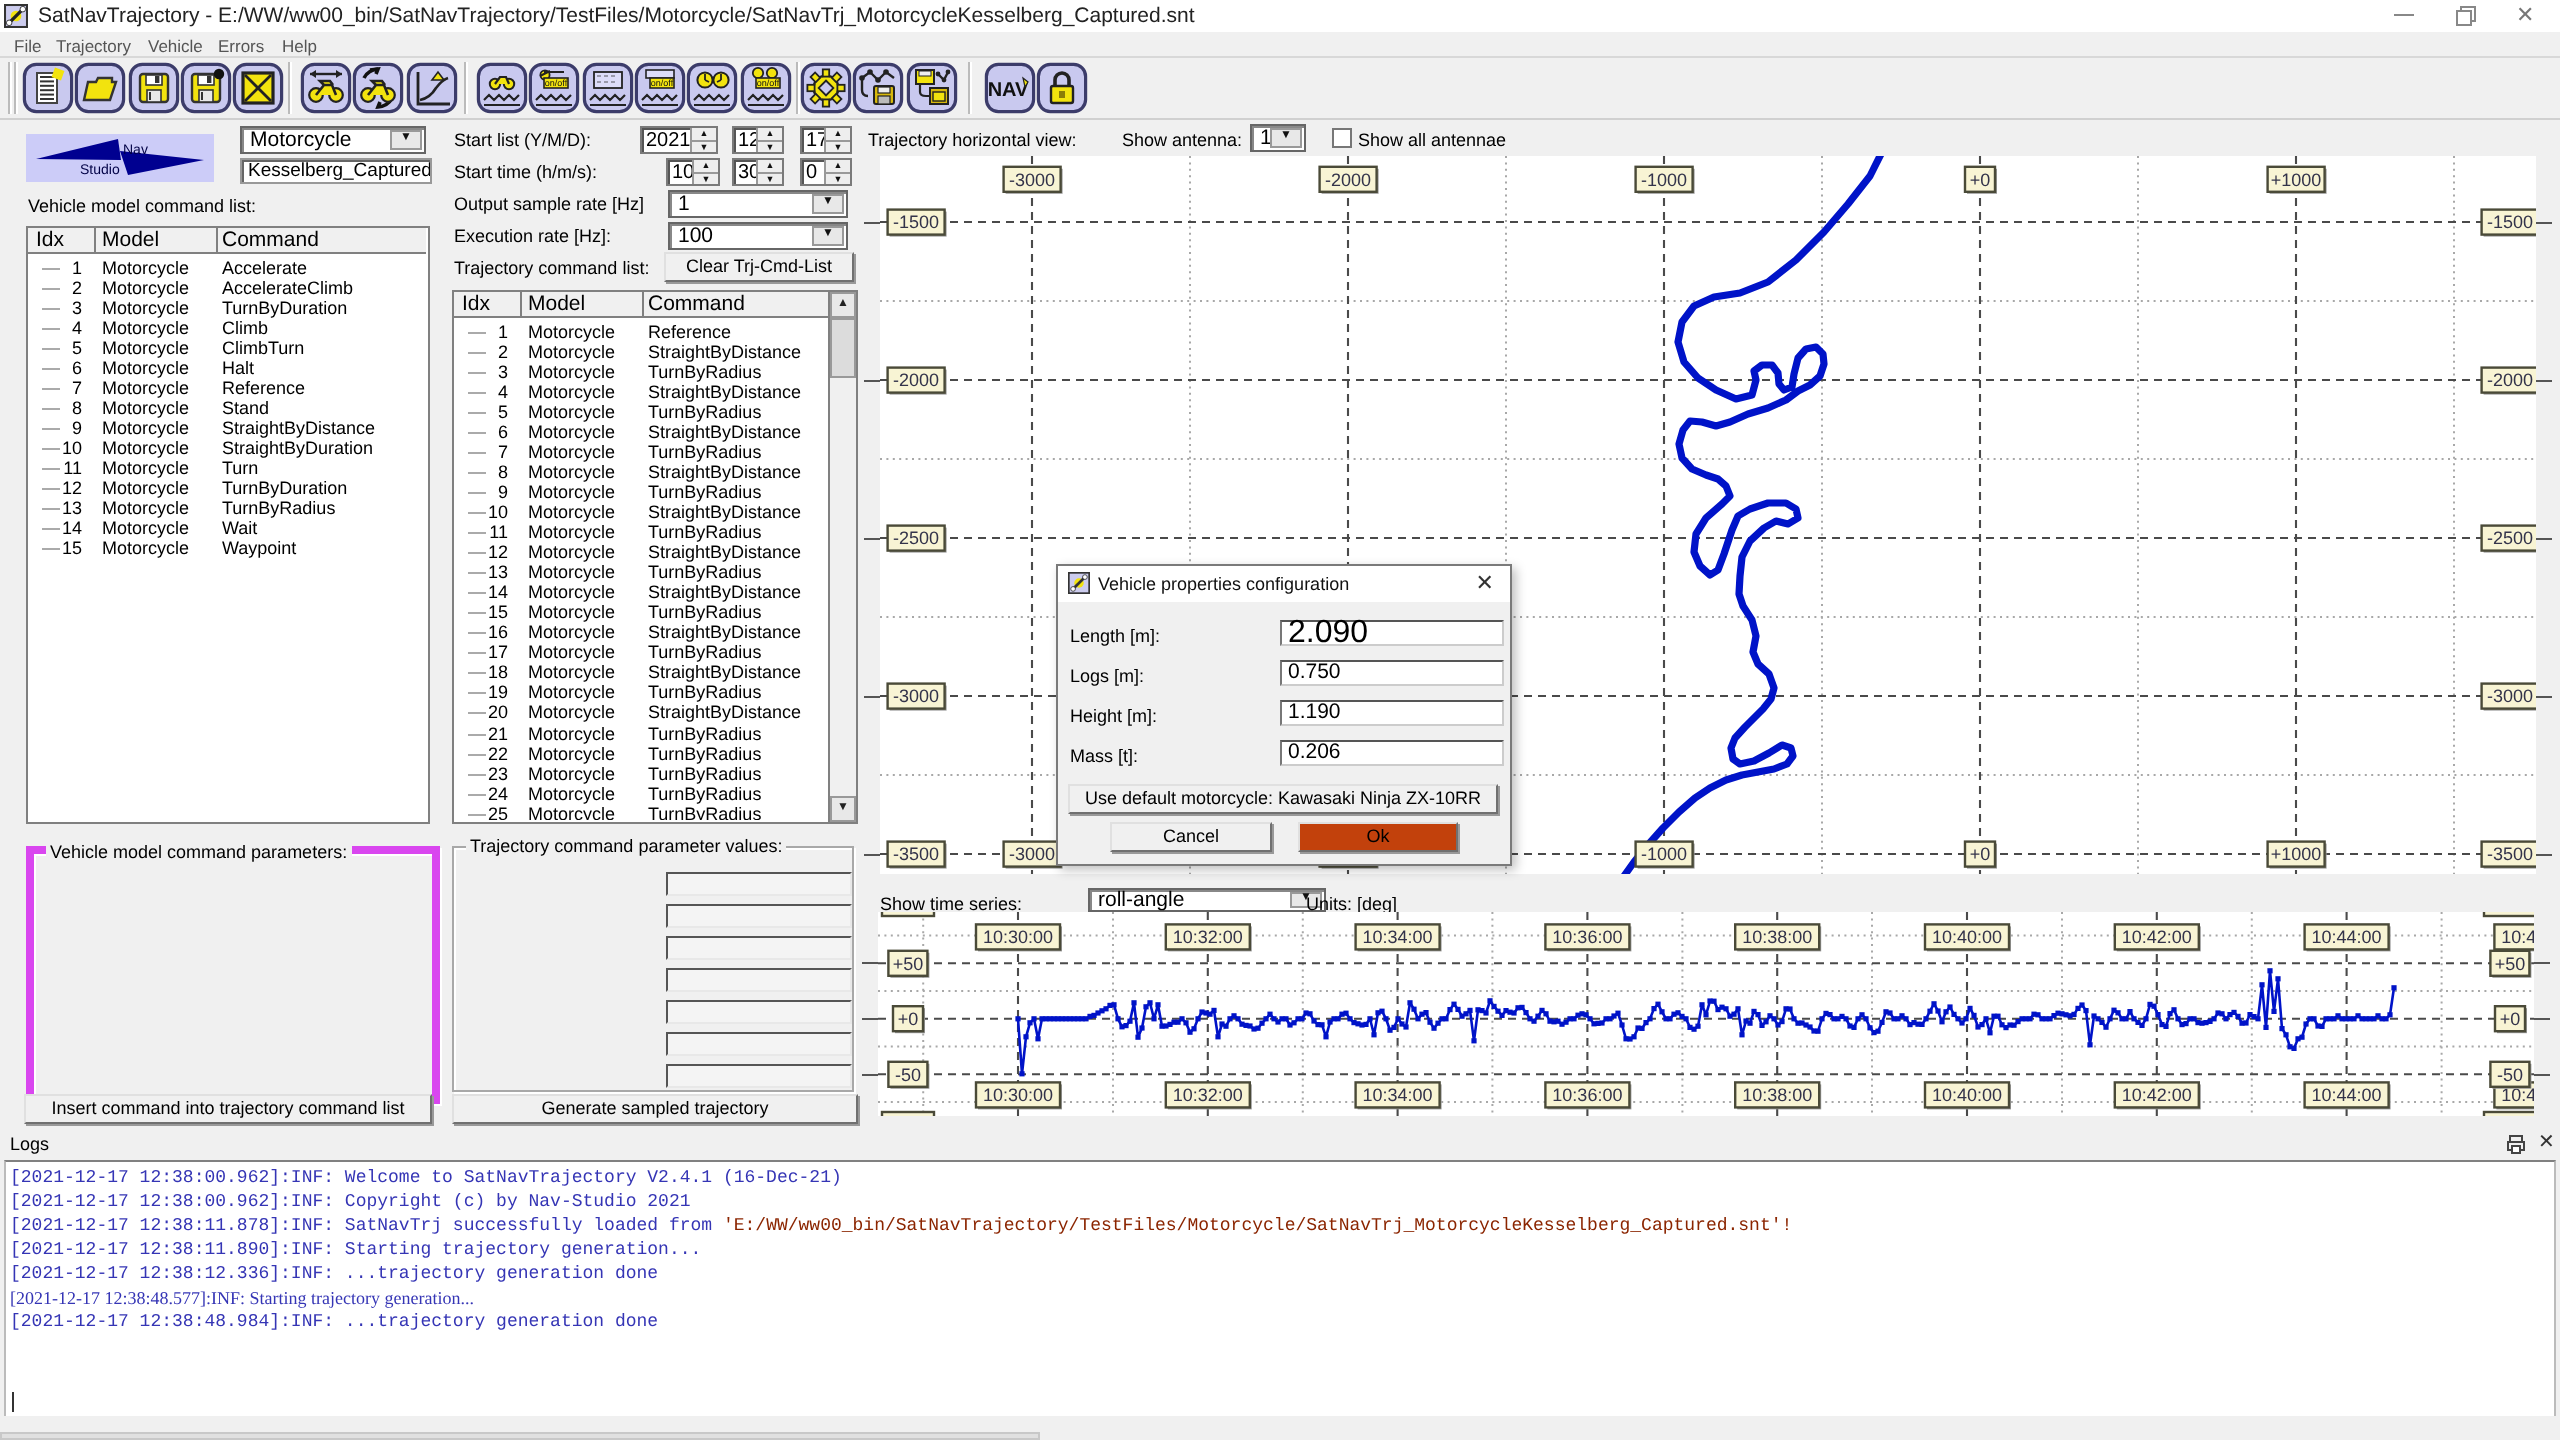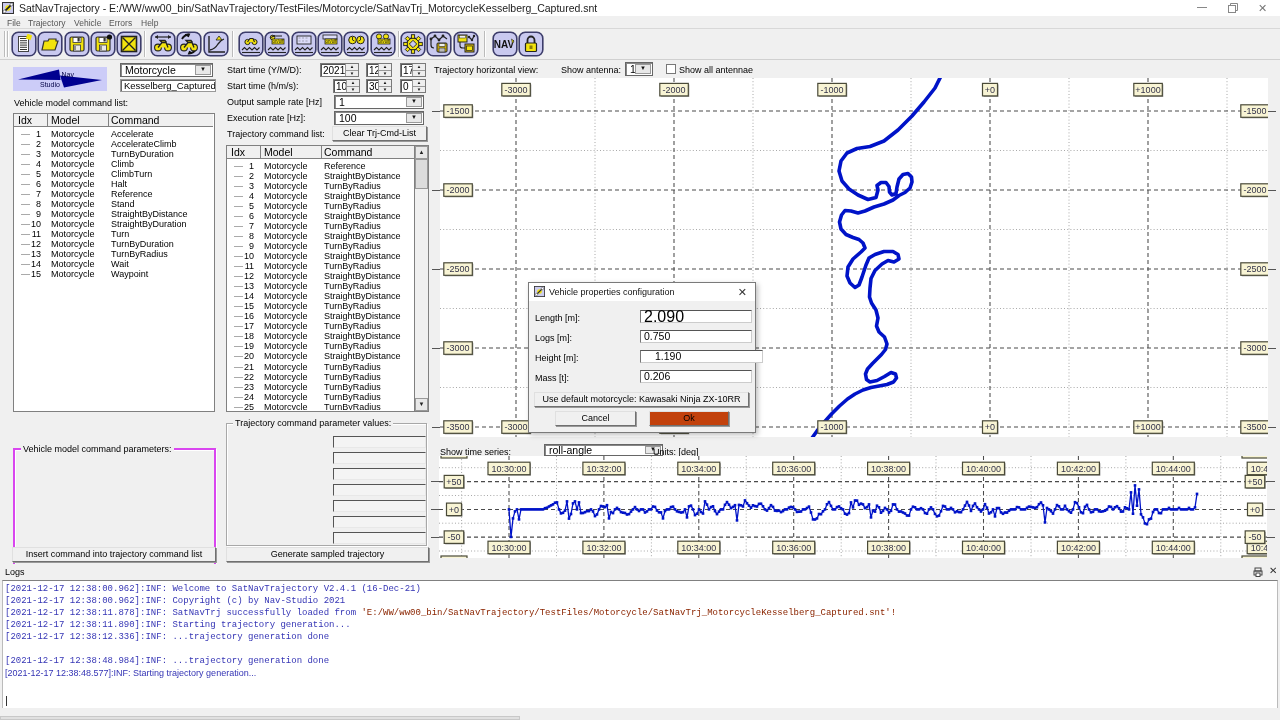--- a/index.html
+++ b/index.html
@@ -303,25 +303,25 @@
           <span style="position:absolute;left:97px">Wait</span>
         </div>
         <div style="position:absolute;top:142.00px;left:0;width:100%;height:10px;line-height:10px">
           <div style="position:absolute;left:7px;top:5px;width:9px;height:1px;background:#aaa"></div>
           <span style="position:absolute;left:1px;width:26px;text-align:right">15</span>
           <span style="position:absolute;left:37px">Motorcycle</span>
           <span style="position:absolute;left:97px">Waypoint</span>
         </div>
       </div>
 </div>
- <div style="position:absolute;left:13px;top:448px;width:199px;height:121px;border:2px solid #d946ef;box-shadow:inset 1px 1px 0 #fff, 1px 1px 0 #fff">
+ <div style="position:absolute;left:13px;top:423px;width:199px;height:121px;border:4px solid #d946ef;box-shadow:inset 1px 1px 0 #fff, 1px 1px 0 #fff">
  <span style="position:absolute;left:6px;top:-6px;background:#f0f0f0;padding:0 2px;font-size:9px;white-space:nowrap">Vehicle model command parameters:</span>
     </div>
  <div style="position:absolute;left:12px;top:547px;width:202px;height:13px;background:#f0f0f0;border:1px solid #707070;border-top-color:#e0e0e0;border-left-color:#e0e0e0;box-shadow:1px 1px 0 #999;text-align:center;font-size:9px;line-height:13px;white-space:nowrap">Insert command into trajectory command list</div>
- <span class="lbl" style="left:227px;top:65px">Start time (Y/M/D):</span>
+ <span class="lbl" style="left:227px;top:65px">Start list (Y/M/D):</span>
  <div style="position:absolute;left:320px;top:63px;width:37px;height:12px;background:#fff;border:1px solid #7a7a7a;box-shadow:inset 1px 1px 0 #555">
  <span style="position:absolute;left:2px;top:0;line-height:13px;font-size:10px">2021</span>
  <div style="position:absolute;right:0;top:0;width:12px;height:6px;background:#eee;border-left:1px solid #999;border-bottom:1px solid #999;text-align:center;font-size:4.5px;line-height:6px;color:#111">▲</div>
  <div style="position:absolute;right:0;bottom:0;width:12px;height:5px;background:#eee;border-left:1px solid #999;text-align:center;font-size:4.5px;line-height:5px;color:#111">▼</div>
     </div>
     <div style="position:absolute;left:366px;top:63px;width:24px;height:12px;background:#fff;border:1px solid #7a7a7a;box-shadow:inset 1px 1px 0 #555">
  <span style="position:absolute;left:2px;top:0;line-height:13px;font-size:10px">12</span>
  <div style="position:absolute;right:0;top:0;width:12px;height:6px;background:#eee;border-left:1px solid #999;border-bottom:1px solid #999;text-align:center;font-size:4.5px;line-height:6px;color:#111">▲</div>
  <div style="position:absolute;right:0;bottom:0;width:12px;height:5px;background:#eee;border-left:1px solid #999;text-align:center;font-size:4.5px;line-height:5px;color:#111">▼</div>
     </div>
@@ -1111,39 +1111,39 @@
         </svg>
   <span style="position:absolute;left:20px;top:0;line-height:18px;font-size:9px;color:#111">Vehicle properties configuration</span>
   <span style="position:absolute;right:8px;top:0;line-height:18px;font-size:11px;color:#333">✕</span>
  </div>
  <div style="position:absolute;left:6px;top:30px">Length [m]:</div>
  <div style="position:absolute;left:6px;top:50px">Logs [m]:</div>
  <div style="position:absolute;left:6px;top:70px">Height [m]:</div>
  <div style="position:absolute;left:6px;top:90px">Mass [t]:</div>
  <div style="position:absolute;left:111px;top:27px;width:107px;height:11px;background:#fff;border-top:1.5px solid #555;border-left:1px solid #777;border-right:1px solid #ccc;border-bottom:1px solid #ccc;line-height:11px;padding-left:3px;font-size:16px">2.090</div>
       <div style="position:absolute;left:111px;top:47px;width:107px;height:11px;background:#fff;border-top:1.5px solid #555;border-left:1px solid #777;border-right:1px solid #ccc;border-bottom:1px solid #ccc;line-height:11px;padding-left:3px;font-size:10.5px">0.750</div>
-      <div style="position:absolute;left:111px;top:67px;width:107px;height:11px;background:#fff;border-top:1.5px solid #555;border-left:1px solid #777;border-right:1px solid #ccc;border-bottom:1px solid #ccc;line-height:11px;padding-left:14px;font-size:10.5px">1.190</div>
+      <div style="position:absolute;left:111px;top:67px;width:107px;height:11px;background:#fff;border-top:1.5px solid #555;border-left:1px solid #777;border-right:1px solid #ccc;border-bottom:1px solid #ccc;line-height:11px;padding-left:3px;font-size:10.5px">1.190</div>
       <div style="position:absolute;left:111px;top:87px;width:107px;height:11px;background:#fff;border-top:1.5px solid #555;border-left:1px solid #777;border-right:1px solid #ccc;border-bottom:1px solid #ccc;line-height:11px;padding-left:3px;font-size:10.5px">0.206</div>
  <div style="position:absolute;left:5px;top:109px;width:213px;height:13px;background:#f0f0f0;border:1px solid #707070;border-top-color:#e0e0e0;border-left-color:#e0e0e0;box-shadow:1px 1px 0 #999;text-align:center;font-size:9px;line-height:13px;white-space:nowrap">Use default motorcycle: Kawasaki Ninja ZX-10RR</div>
  <div style="position:absolute;left:26px;top:128px;width:79px;height:13px;background:#f0f0f0;border:1px solid #707070;border-top-color:#e0e0e0;border-left-color:#e0e0e0;box-shadow:1px 1px 0 #999;text-align:center;font-size:9px;line-height:13px;white-space:nowrap">Cancel</div>
  <div style="position:absolute;left:120px;top:128px;width:78px;height:13px;background:#c2410c;border:1px solid #707070;border-top-color:#e0e0e0;border-left-color:#e0e0e0;box-shadow:1px 1px 0 #999;text-align:center;font-size:9px;line-height:13px;white-space:nowrap">Ok</div>
 </div>
  <div style="position:absolute;left:0;top:564px;width:1280px;height:16px;background:#f0f0f0">
   <span style="position:absolute;left:5px;top:3px;font-size:9px">Logs</span>
   <svg style="position:absolute;left:1253px;top:3px" width="10" height="10" viewBox="0 0 10 10">
         <rect x="2" y="1" width="6" height="3" fill="none" stroke="#444" stroke-width="1"></rect>
         <rect x="1" y="4" width="8" height="4" fill="none" stroke="#444" stroke-width="1"></rect>
         <rect x="3" y="6" width="4" height="3.5" fill="#fff" stroke="#444" stroke-width="1"></rect>
       </svg>
   <span style="position:absolute;left:1269px;top:1px;font-size:10px;color:#333">✕</span>
  </div>
  <div style="position:absolute;left:2px;top:580px;width:1274px;height:127px;background:#fff;border-top:1.5px solid #808080;border-left:1px solid #bbb;border-right:1px solid #bbb"></div>
  <div style="position:absolute;left:5px;top:584px;font-family:'Liberation Mono',monospace;font-size:9px;color:#3535b5;white-space:nowrap">[2021-12-17 12:38:00.962]:INF: Welcome to SatNavTrajectory V2.4.1 (16-Dec-21)</div>
     <div style="position:absolute;left:5px;top:596px;font-family:'Liberation Mono',monospace;font-size:9px;color:#3535b5;white-space:nowrap">[2021-12-17 12:38:00.962]:INF: Copyright (c) by Nav-Studio 2021</div>
     <div style="position:absolute;left:5px;top:608px;font-family:'Liberation Mono',monospace;font-size:9px;color:#3535b5;white-space:nowrap">[2021-12-17 12:38:11.878]:INF: SatNavTrj successfully loaded from <span style="color:#8b2500">'E:/WW/ww00_bin/SatNavTrajectory/TestFiles/Motorcycle/SatNavTrj_MotorcycleKesselberg_Captured.snt'!</span></div>
     <div style="position:absolute;left:5px;top:620px;font-family:'Liberation Mono',monospace;font-size:9px;color:#3535b5;white-space:nowrap">[2021-12-17 12:38:11.890]:INF: Starting trajectory generation...</div>
     <div style="position:absolute;left:5px;top:632px;font-family:'Liberation Mono',monospace;font-size:9px;color:#3535b5;white-space:nowrap">[2021-12-17 12:38:12.336]:INF: ...trajectory generation done</div>
-    <div style="position:absolute;left:5px;top:668px;font-family:Liberation Sans, sans-serif;font-size:9px;color:#3535b5;white-space:nowrap">[2021-12-17 12:38:48.577]:INF: Starting trajectory generation...</div>
+    <div style="position:absolute;left:5px;top:644px;font-family:Liberation Serif, serif;font-size:9px;color:#3535b5;white-space:nowrap">[2021-12-17 12:38:48.577]:INF: Starting trajectory generation...</div>
     <div style="position:absolute;left:5px;top:656px;font-family:'Liberation Mono',monospace;font-size:9px;color:#3535b5;white-space:nowrap">[2021-12-17 12:38:48.984]:INF: ...trajectory generation done</div>
  <div style="position:absolute;left:6px;top:696px;width:1px;height:10px;background:#333"></div>
  <div style="position:absolute;left:0;top:716px;width:1280px;height:4px;background:#f0f0f0">
    <div style="position:absolute;left:0;top:0;width:520px;height:4px;background:#e0e0e0;border:1px solid #c8c8c8;box-sizing:border-box"></div>
  </div>
 </div>
 </body></html>

